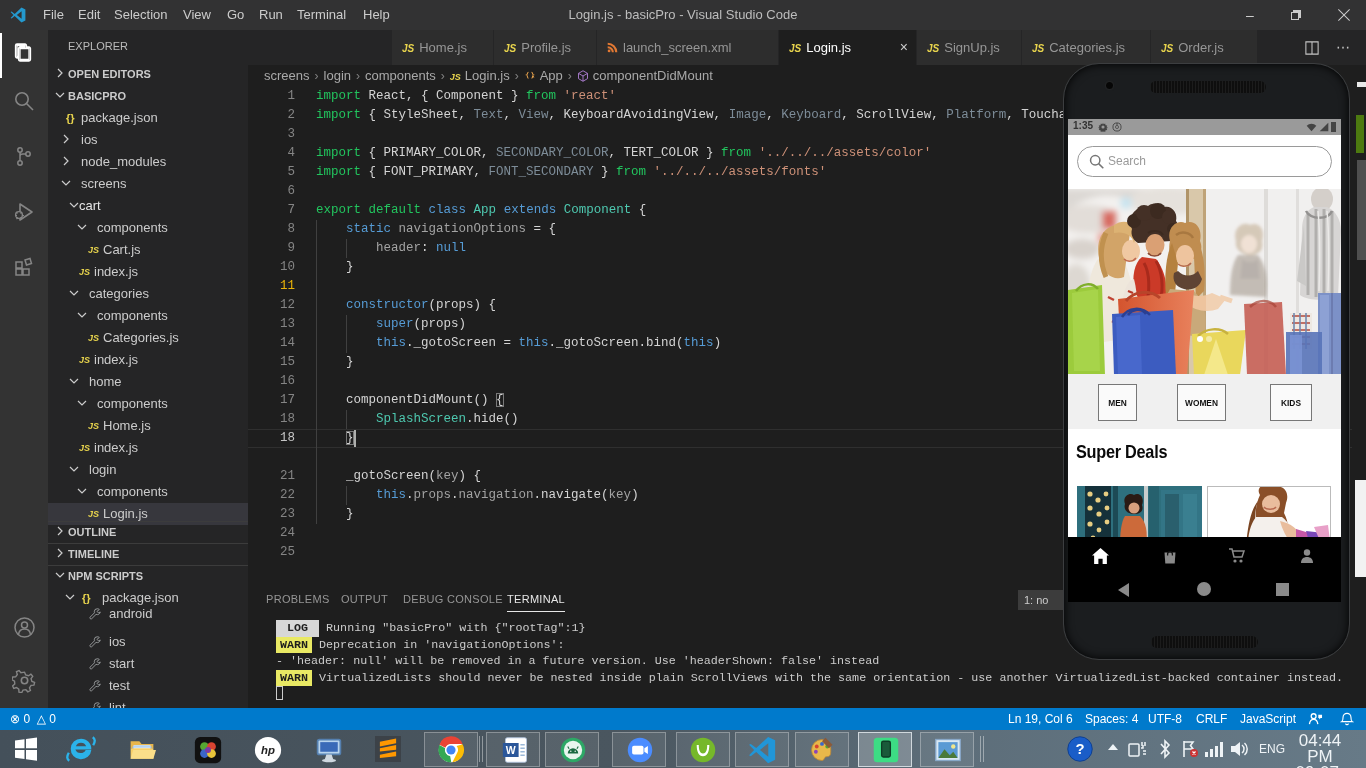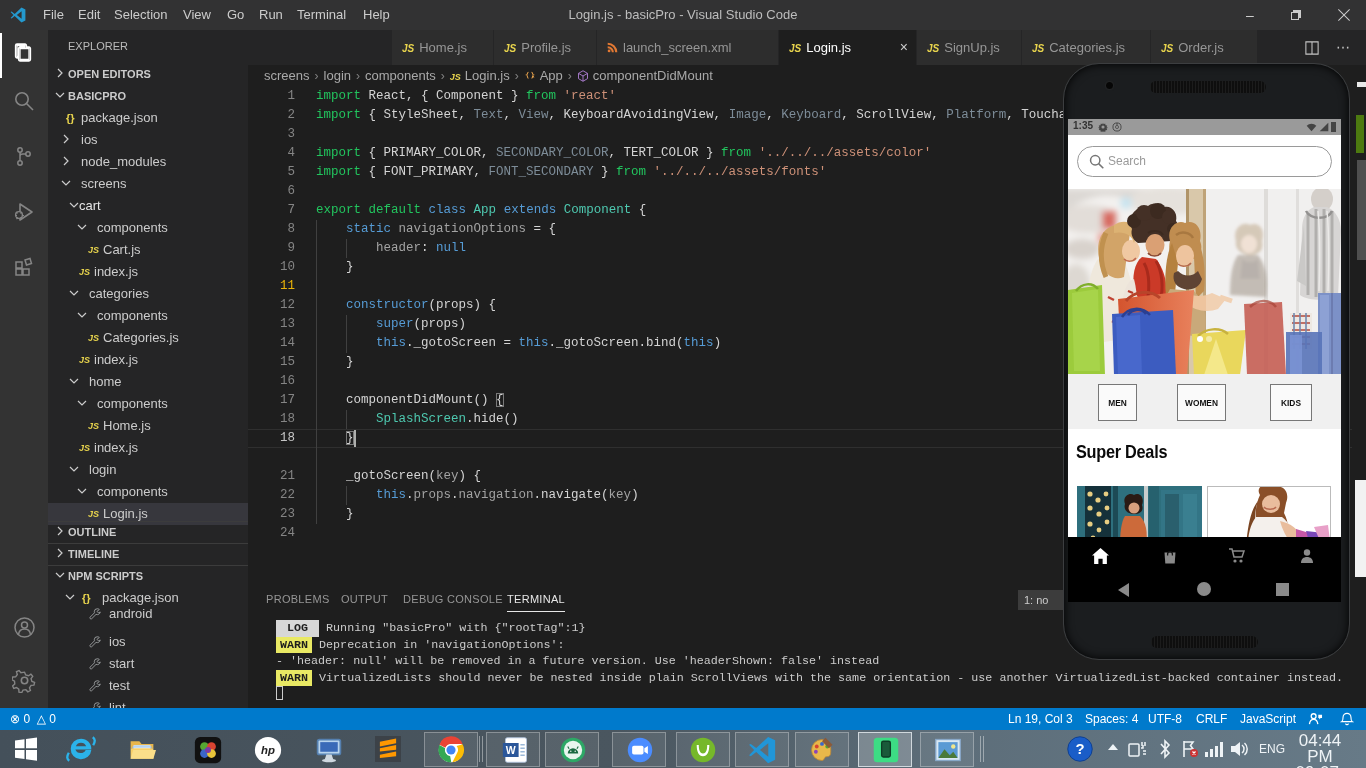--- a/index.html
+++ b/index.html
@@ -329,39 +329,40 @@
     <div class="codeline" style="top:247px"><span class="lnum" style="color:#858585">14</span><span class="ltext"><span class="w">        </span><span class="b">this</span><span class="w">._gotoScreen = </span><span class="b">this</span><span class="w">._gotoScreen.bind(</span><span class="b">this</span><span class="w">)</span></span></div>
     <div class="codeline" style="top:266px"><span class="lnum" style="color:#858585">15</span><span class="ltext"><span class="w">    }</span></span></div>
     <div class="codeline" style="top:285px"><span class="lnum" style="color:#858585">16</span><span class="ltext"></span></div>
     <div class="codeline" style="top:304px"><span class="lnum" style="color:#858585">17</span><span class="ltext"><span class="w">    componentDidMount() </span><span class="w" style="outline:1px solid #7a7a7a;outline-offset:-1px">{</span></span></div>
     <div class="codeline" style="top:323px"><span class="lnum" style="color:#858585">18</span><span class="ltext"><span class="w">        </span><span class="t">SplashScreen</span><span class="w">.hide()</span></span></div>
     <div class="codeline" style="top:342px"><span class="lnum" style="color:#c6c6c6">18</span><span class="ltext"><span class="w">    </span><span class="w" style="outline:1px solid #7a7a7a;outline-offset:-1px">}</span></span></div>
     <div class="codeline" style="top:380px"><span class="lnum" style="color:#858585">21</span><span class="ltext"><span class="w">    _gotoScreen(</span><span class="v">key</span><span class="w">) {</span></span></div>
     <div class="codeline" style="top:399px"><span class="lnum" style="color:#858585">22</span><span class="ltext"><span class="w">        </span><span class="b">this</span><span class="w">.</span><span class="v">props</span><span class="w">.</span><span class="v">navigation</span><span class="w">.navigate(</span><span class="v">key</span><span class="w">)</span></span></div>
     <div class="codeline" style="top:418px"><span class="lnum" style="color:#858585">23</span><span class="ltext"><span class="w">    }</span></span></div>
     <div class="codeline" style="top:437px"><span class="lnum" style="color:#858585">24</span><span class="ltext"></span></div>
+    <div class="codeline" style="top:456px"><span class="lnum" style="color:#858585">25</span><span class="ltext"></span></div>
     <div class="abs" style="left:106px;top:343px;width:2px;height:17px;background:#aeafad"></div>
   </div>
 
   <div id="panel">
     <div class="ptab" style="left:18px">PROBLEMS</div>
     <div class="ptab" style="left:93px">OUTPUT</div>
     <div class="ptab" style="left:155px">DEBUG CONSOLE</div>
     <div class="ptab" style="left:259px;color:#e7e7e7;border-bottom:1px solid #e7e7e7">TERMINAL</div>
     <div class="abs" style="left:770px;top:4px;width:50px;height:20px;background:#3c3c3c;color:#cccccc;font-size:11px;line-height:20px;padding-left:6px">1: no</div>
     <div id="terminal"><span class="badge" style="background:#d7d7d7;color:#1e1e1e"> LOG </span> Running "basicPro" with {"rootTag":1}
 <span class="badge" style="background:#e9e964;color:#1e1e1e">WARN</span> Deprecation in 'navigationOptions':
 - 'header: null' will be removed in a future version. Use 'headerShown: false' instead
 <span class="badge" style="background:#e9e964;color:#1e1e1e">WARN</span> VirtualizedLists should never be nested inside plain ScrollViews with the same orientation - use another VirtualizedList-backed container instead.
 <span style="display:inline-block;width:7px;height:14px;border:1px solid #cccccc;vertical-align:-3px"></span></div>
   </div>
 
   <div id="statusbar">
     <div class="abs" style="left:10px">⊗&nbsp;0&nbsp;&nbsp;△&nbsp;0</div>
-    <div class="abs" style="left:1008px">Ln 19, Col 3</div>
+    <div class="abs" style="left:1008px">Ln 19, Col 6</div>
     <div class="abs" style="left:1085px">Spaces: 4</div>
     <div class="abs" style="left:1148px">UTF-8</div>
     <div class="abs" style="left:1196px">CRLF</div>
     <div class="abs" style="left:1240px">JavaScript</div>
     <svg class="abs" style="left:1308px;top:4px" width="15" height="14" viewBox="0 0 16 15">
         <circle cx="6" cy="4.5" r="2.6" fill="none" stroke="#fff" stroke-width="1.4"></circle>
         <path d="M1.5 13 c0.5-3.5 2.5-5 4.5-5 s4 1.5 4.5 5" fill="none" stroke="#fff" stroke-width="1.4"></path>
         <path d="M11 3 h4 v3.5 h-1.5 l-1.5 1.5 v-1.5 H11z" fill="#fff"></path>
       </svg>
     <svg class="abs" style="left:1340px;top:4px" width="14" height="14" viewBox="0 0 16 16">

